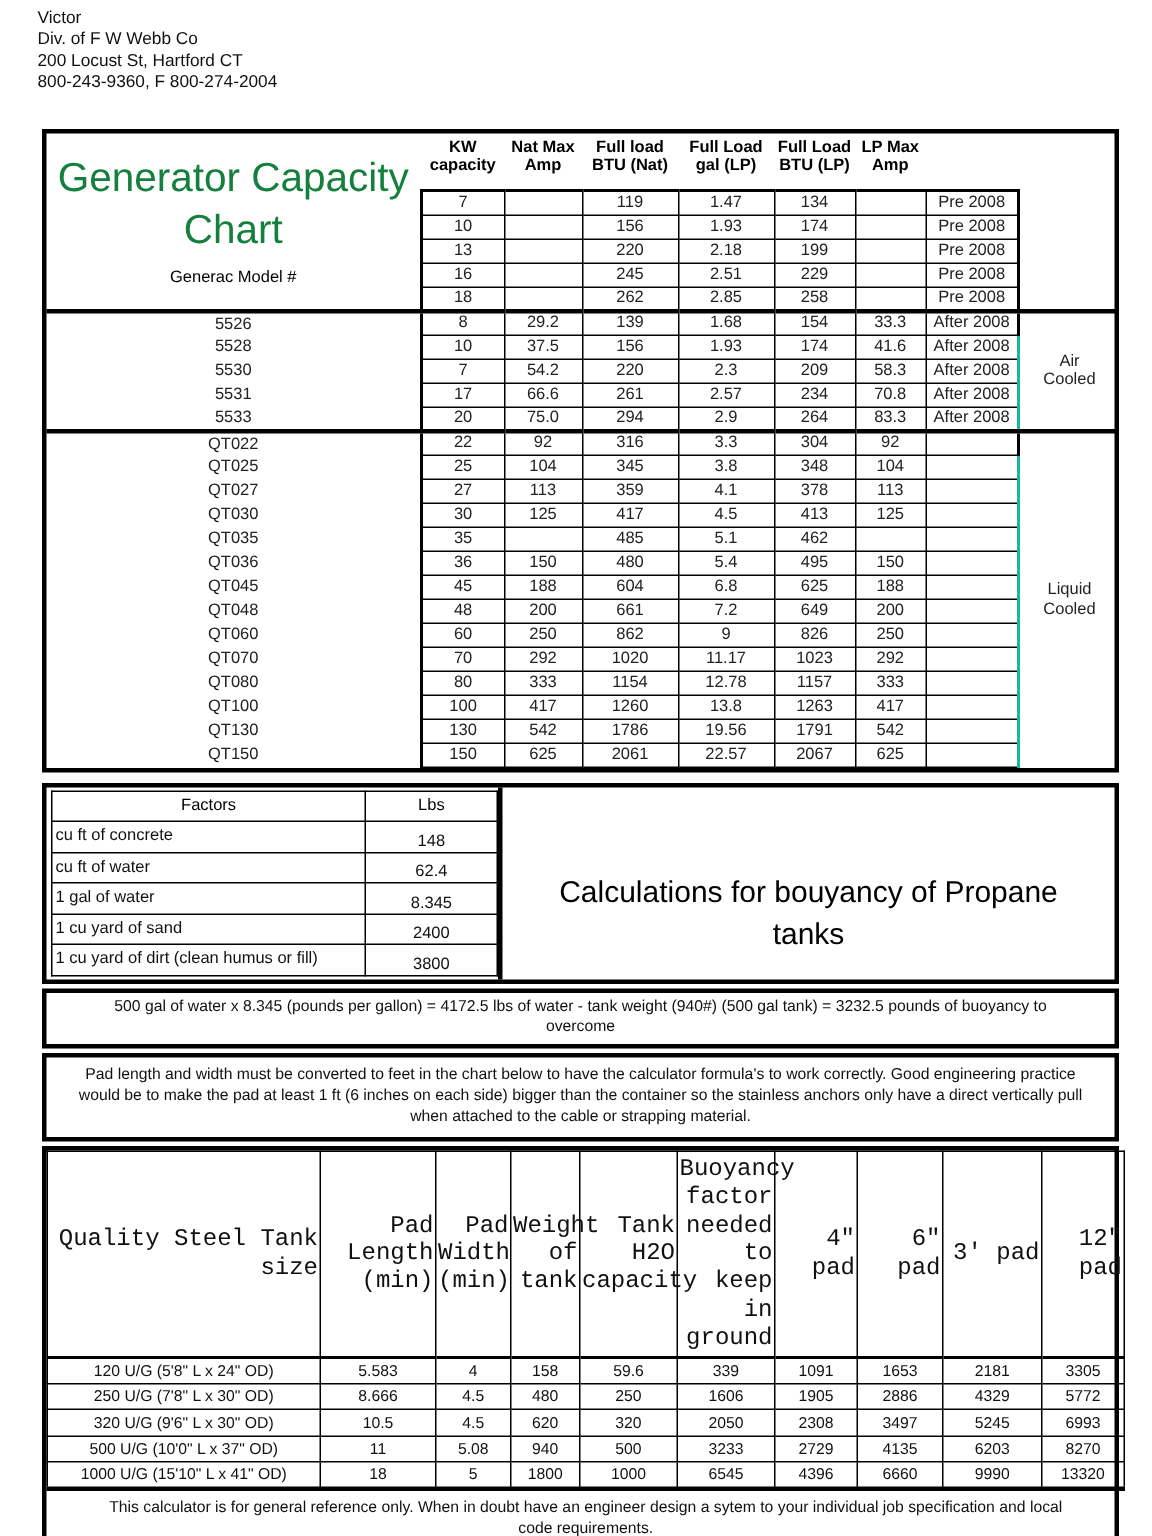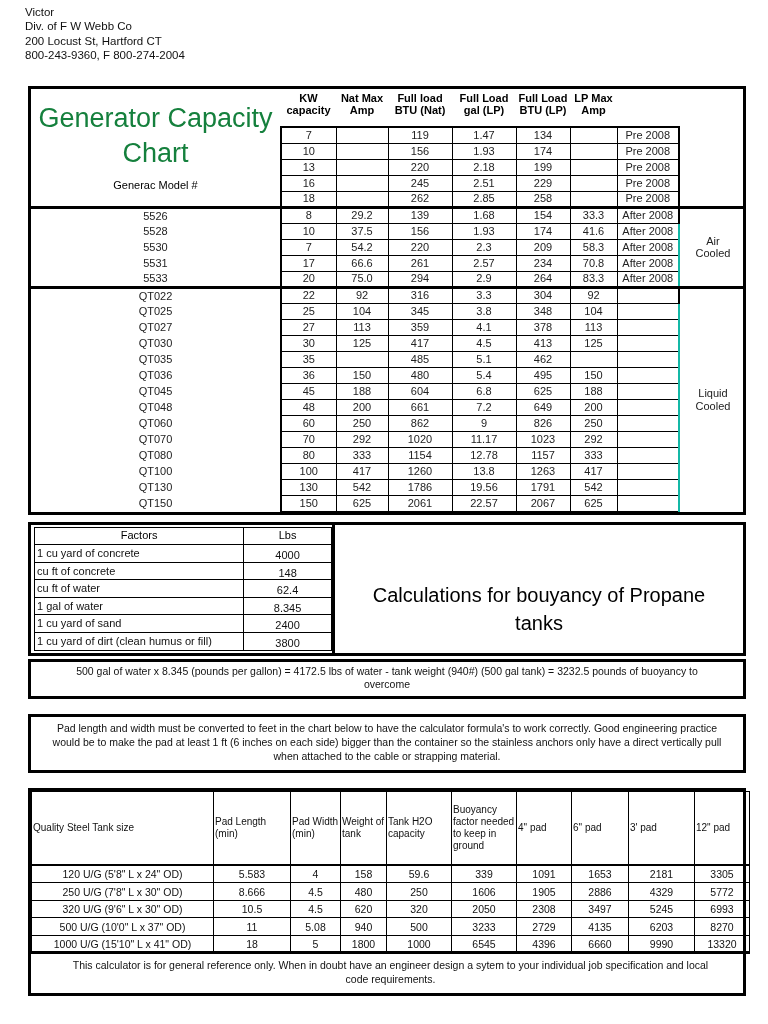--- a/index.html
+++ b/index.html
@@ -54,29 +54,29 @@
   .factors .f-label { text-align: left; padding-left: 2px; }
   .factors .f-value { text-align: center; vertical-align: bottom; }
   .factors .f-head { text-align: center; color: #000; }
   .calc-heading-area { flex: 1; display: flex; align-items: center; justify-content: center; }
   .calc-heading { font-size: 20px; line-height: 1.4; text-align: center; max-width: 380px; color: #000; margin-top: 41px; }
 
   
   .note-box {
     border: 3px solid #000; text-align: center;
     font-size: 10.5px; line-height: 1.32; color: #111;
-    padding: 3px 25px 4px 25px; margin-bottom: 15px;
+    padding: 3px 25px 4px 25px; margin-bottom: 3px;
   }
   .note-box.pad { padding: 5px 12px 6px 12px; }
 
   
   .pad-table th {
-    font-weight: normal; font-size: 10px; line-height: 1.18;
+    font-weight: normal; font-size: 16px; line-height: 1.18;
     border: 1px solid #000; border-bottom: 2px solid #000;
-    text-align: left; vertical-align: middle; height: 74px; padding: 2px 1px; color: #111;
+    text-align: right; vertical-align: middle; height: 74px; padding: 2px 1px; color: #111; font-family: Liberation Mono, monospace;
   }
   .pad-table td {
     font-size: 10.5px; border: 1px solid #000; text-align: center;
     vertical-align: middle; color: #111;
   }
   .pad-table tbody tr { height: 17.5px; }
   .pad-table .foot-cell {
     border: none; border-top: 3px solid #000;
     font-size: 10.5px; line-height: 1.32; text-align: center;
     padding: 5px 36px 6px 36px; height: auto; color: #111;
@@ -374,24 +374,20 @@
         <table class="factors">
           <colgroup>
               <col style="width:181px">
               <col style="width:76px">
             </colgroup>
           <tbody id="factors-body">
             <tr>
               <td class="f-head">Factors</td>
               <td class="f-head">Lbs</td>
             </tr>
-          <tr>
-                <td class="f-label">1 cu yard of concrete</td>
-                <td class="f-value">4000</td>
-              </tr>
               <tr>
                 <td class="f-label">cu ft of concrete</td>
                 <td class="f-value">148</td>
               </tr>
               <tr>
                 <td class="f-label">cu ft of water</td>
                 <td class="f-value">62.4</td>
               </tr>
               <tr>
                 <td class="f-label">1 gal of water</td>

